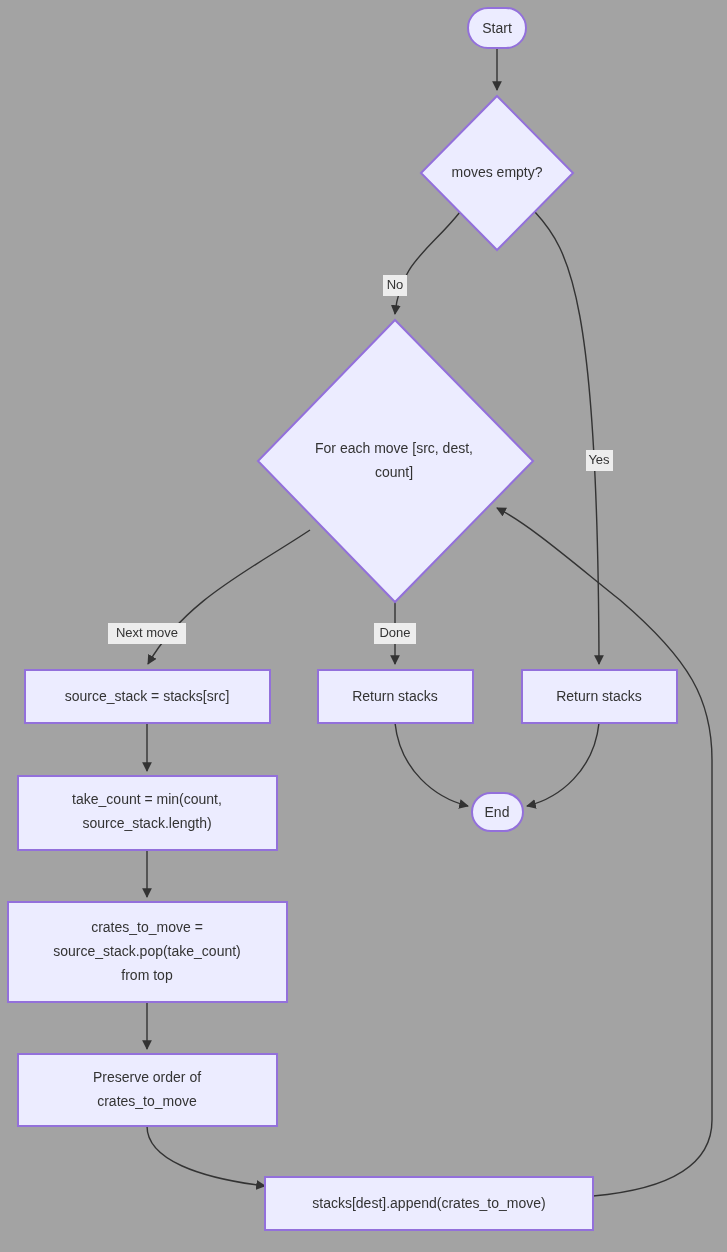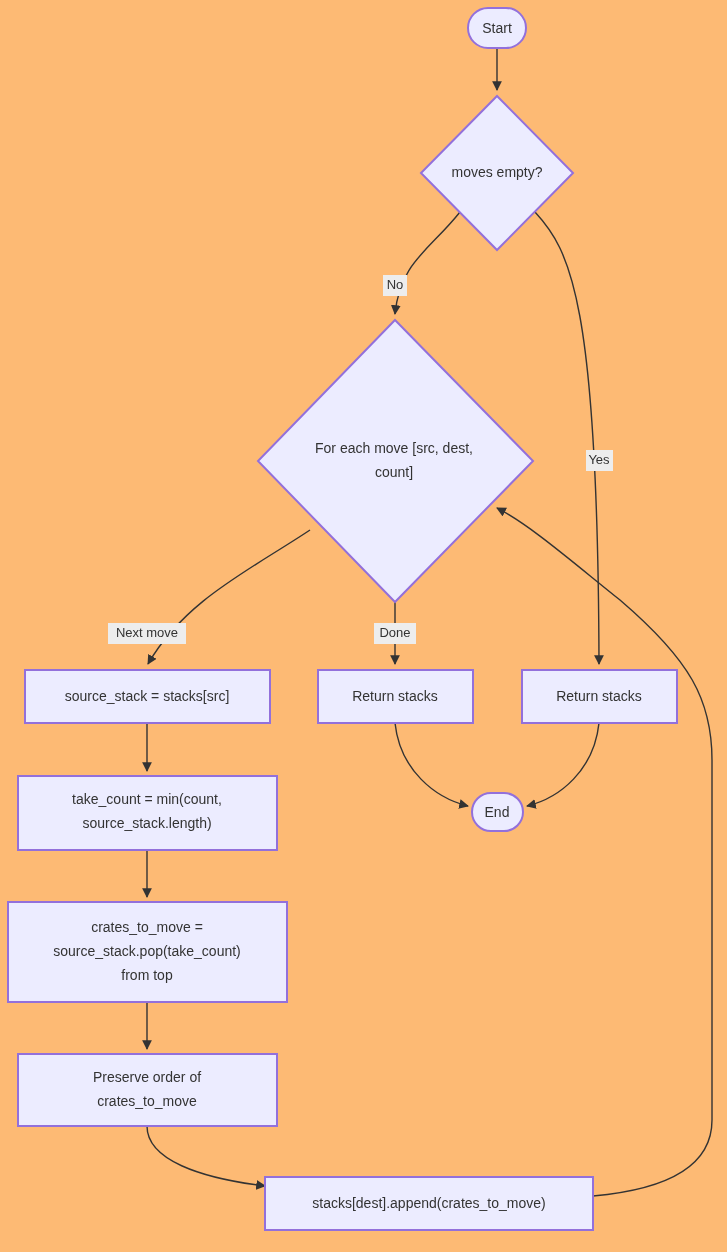--- a/index.html
+++ b/index.html
@@ -4,21 +4,21 @@
 <style>
   html, body {
     margin: 0;
     padding: 0;
     background: #000000;
   }
   #canvas {
     position: relative;
     width: 727px;
     height: 1252px;
-    background: #fdba74;
+    background: #a3a3a3;
     overflow: hidden;
     font-family: "Liberation Sans", sans-serif;
   }
   svg#flow {
     position: absolute;
     top: 0;
     left: 0;
     width: 727px;
     height: 1252px;
     display: block;

